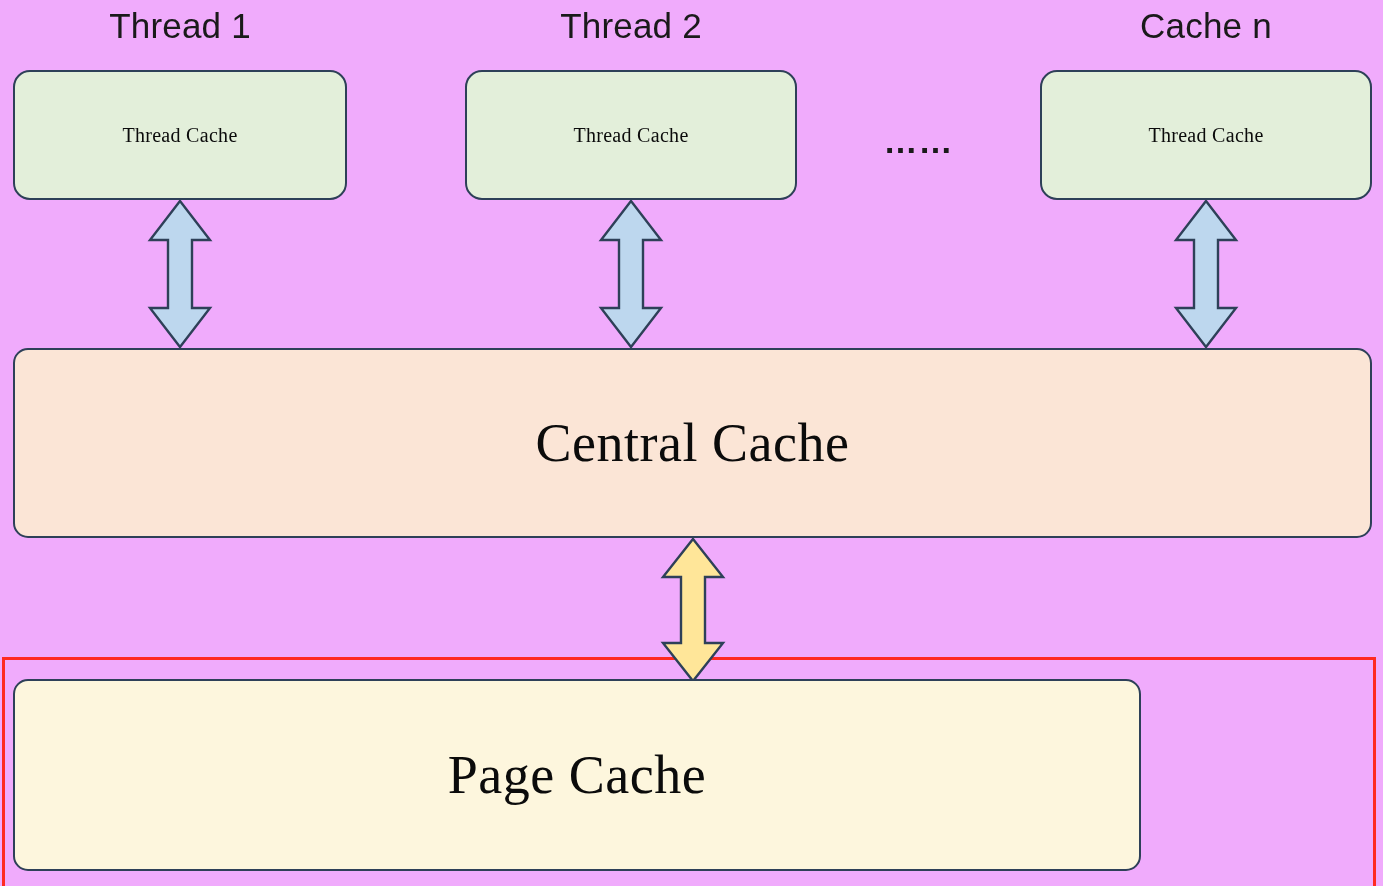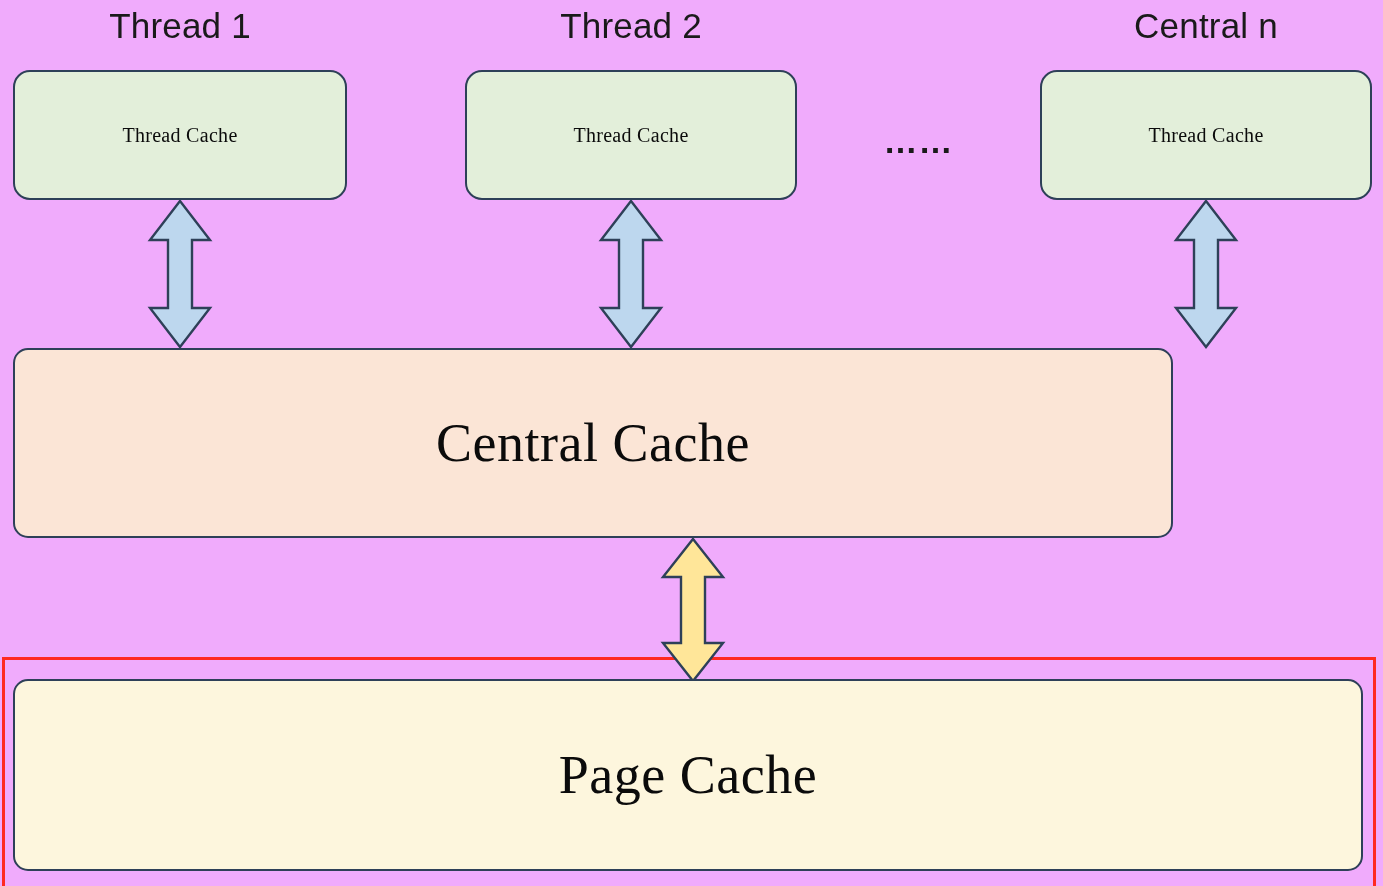--- a/index.html
+++ b/index.html
@@ -102,21 +102,21 @@
 </style>
 </head>
 <body>
 
 <div id="canvas">
 
   <div class="thread-label" style="left:13px; top:8px; width:334px;">Thread 1</div>
 
   <div class="thread-label" style="left:465px; top:8px; width:332px;">Thread 2</div>
 
-  <div class="thread-label" style="left:1040px; top:8px; width:332px;">Central n</div>
+  <div class="thread-label" style="left:1040px; top:8px; width:332px;">Cache n</div>
 
   <div class="box box-thread" style="left:13px; top:70px; width:334px; height:130px;">
     <span class="box-text">Thread Cache</span>
   </div>
 
   <div class="box box-thread" style="left:465px; top:70px; width:332px; height:130px;">
     <span class="box-text">Thread Cache</span>
   </div>
 
   <div class="box box-thread" style="left:1040px; top:70px; width:332px; height:130px;">
@@ -136,29 +136,29 @@
       <polygon points="34,2 64,41 46,41 46,109 64,109 34,148 4,109 22,109 22,41 4,41" fill="#bdd7ee" stroke="#2e4058" stroke-width="2.4" stroke-linejoin="miter"></polygon>
     </svg>
   </div>
 
   <div class="arrow" style="left:1172px; top:199px;">
     <svg width="68" height="150" viewBox="0 0 68 150" xmlns="http://www.w3.org/2000/svg">
       <polygon points="34,2 64,41 46,41 46,109 64,109 34,148 4,109 22,109 22,41 4,41" fill="#bdd7ee" stroke="#2e4058" stroke-width="2.4" stroke-linejoin="miter"></polygon>
     </svg>
   </div>
 
-  <div class="box box-central" style="left:13px; top:348px; width:1160px; height:190px;">
+  <div class="box box-central" style="left:13px; top:348px; width:1359px; height:190px;">
     <span class="box-text">Central Cache</span>
   </div>
 
   <div class="highlight-rect" style="left:2px; top:657px; width:1374px; height:232px;"></div>
 
   <div class="arrow" style="left:659px; top:537px;">
     <svg width="68" height="146" viewBox="0 0 68 146" xmlns="http://www.w3.org/2000/svg">
       <polygon points="34,2 64,40 46,40 46,106 64,106 34,144 4,106 22,106 22,40 4,40" fill="#ffe699" stroke="#2e4058" stroke-width="2.4" stroke-linejoin="miter"></polygon>
     </svg>
   </div>
 
-  <div class="box box-page" style="left:13px; top:679px; width:1350px; height:192px;">
+  <div class="box box-page" style="left:13px; top:679px; width:1128px; height:192px;">
     <span class="box-text">Page Cache</span>
   </div>
 
 </div>
 
 </body></html>

